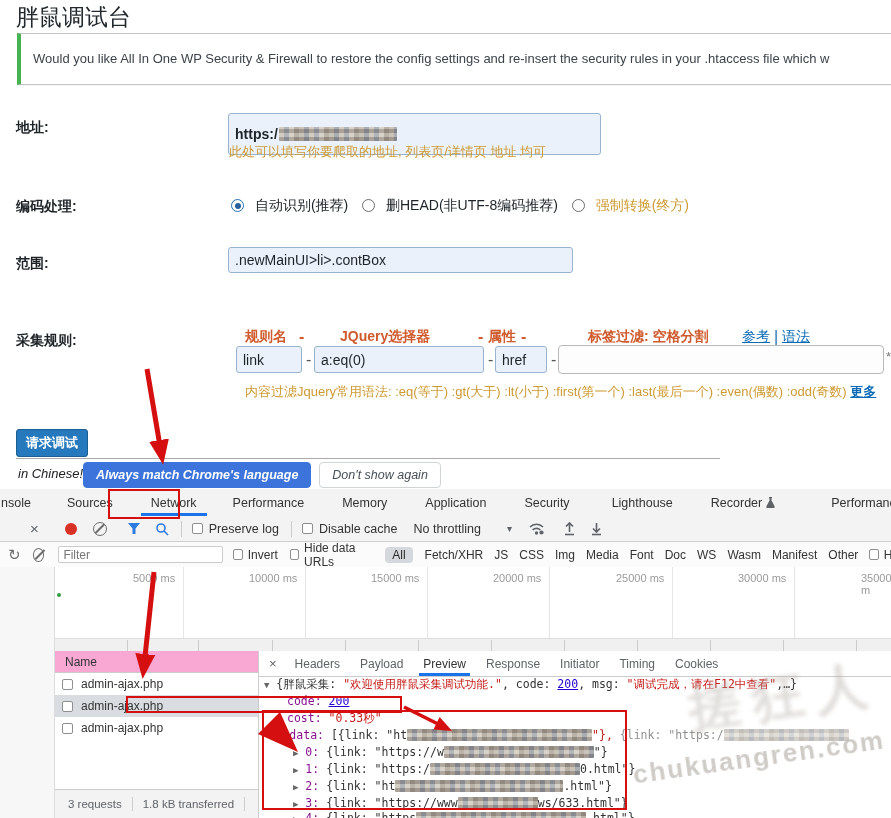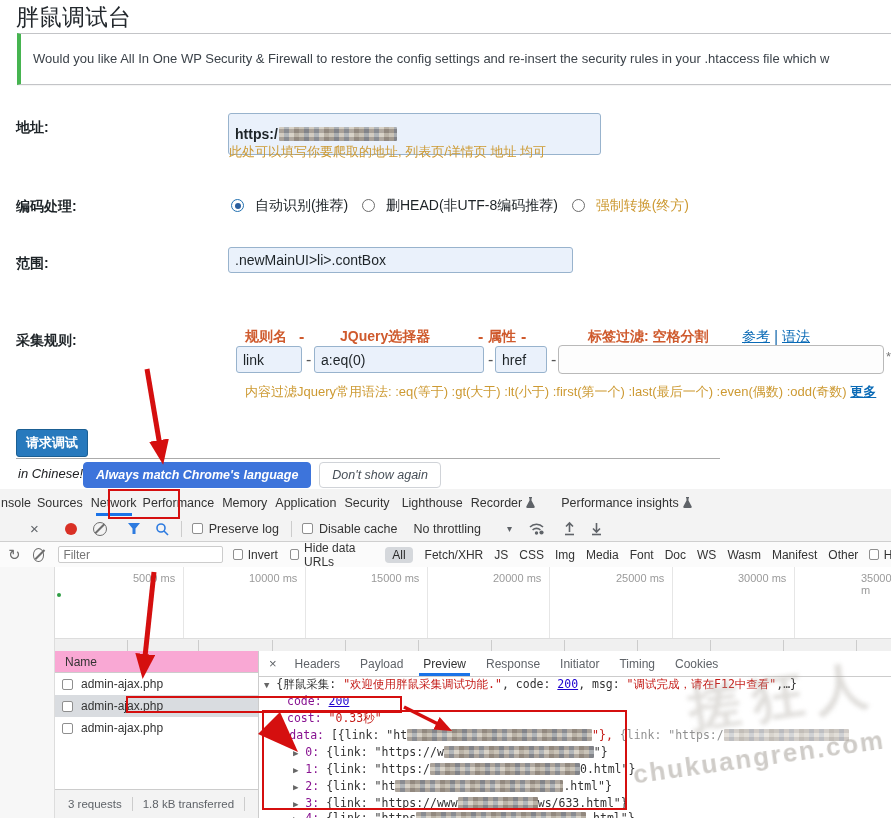--- a/index.html
+++ b/index.html
@@ -38,21 +38,21 @@
 
   
   .infobar{background:#fff;border-top:1px solid #ababab;border-bottom:1px solid #cfcfcf;}
   .ib-msg{font-size:13px;color:#202124;}
   .ib-btn{background:#3d74db;border:1px solid #3d74db;border-radius:4px;color:#fff;font-size:12.5px;font-weight:700;
           padding:0 12px;height:24px;display:inline-flex;align-items:center;margin-right:8px;}
   .ib-btn.light{background:#fff;border:1px solid #d0d3d8;color:#474f58;font-weight:400;}
 
   
   .dt-tabbar{background:#f3f3f3;border-bottom:1px solid #ccc;display:flex;align-items:stretch;}
-  .dtab{padding:0 0;line-height:26px;color:#333;font-size:12.5px;white-space:nowrap;display:flex;align-items:center;gap:4px;}
+  .dtab{padding:0 15px;line-height:26px;color:#333;font-size:12.5px;white-space:nowrap;display:flex;align-items:center;gap:4px;}
   .dtab.sel{position:relative;}
   .dtab.sel::after{content:'';position:absolute;left:5px;right:5px;bottom:0;height:3px;background:#1a73e8;}
   .dt-toolbar{background:#f3f3f3;border-bottom:1px solid #cfcfcf;display:flex;align-items:center;font-size:12.5px;color:#333;}
   .dt-filterrow{background:#fbfbfb;border-bottom:1px solid #e3e3e3;display:flex;align-items:center;font-size:12px;color:#333;}
   .cb{width:11px;height:11px;border:1px solid #8f8f8f;background:#fff;border-radius:2px;display:inline-block;vertical-align:-2px;box-sizing:border-box;}
   .sep-v{width:1px;height:16px;background:#ccc;display:inline-block;}
   .xicon{color:#5f6368;font-size:15px;}
   .recdot{width:12px;height:12px;border-radius:50%;background:#d93025;display:inline-block;}
   .blockicon{width:12px;height:12px;border:1.5px solid #6e6e6e;border-radius:50%;display:inline-block;position:relative;box-sizing:content-box;}
   .blockicon::after{content:'';position:absolute;top:-.5px;left:5px;width:1.5px;height:13px;background:#6e6e6e;transform:rotate(45deg);}

